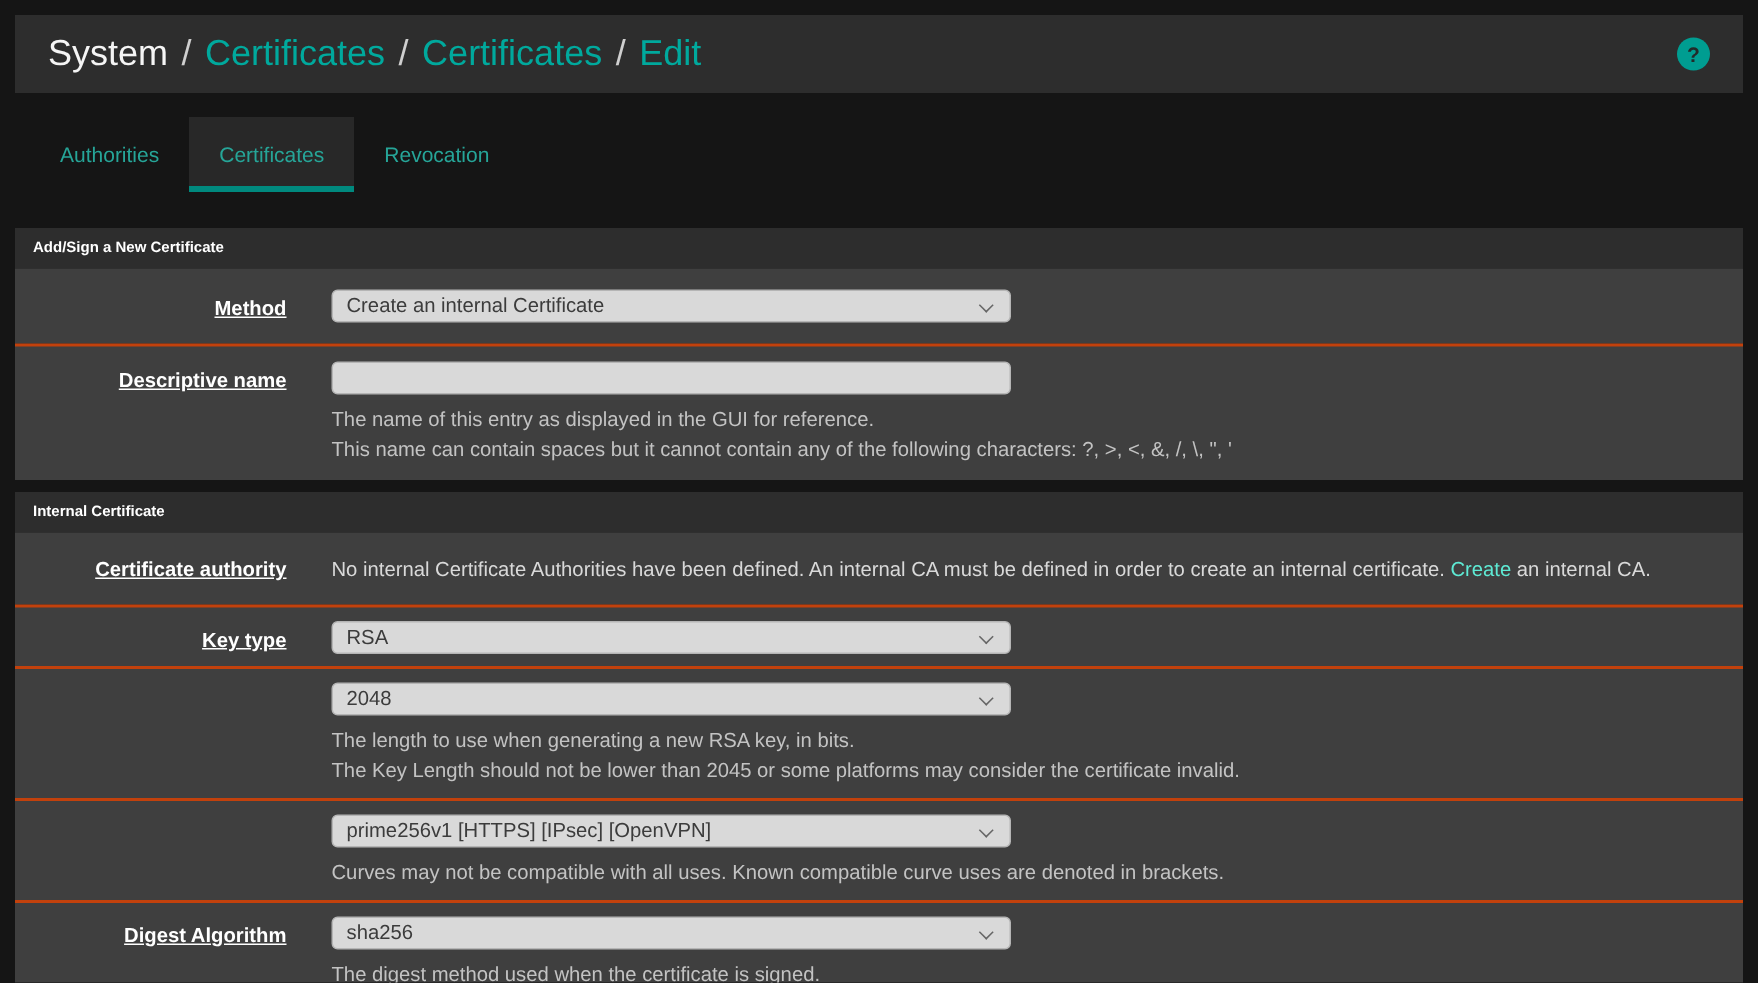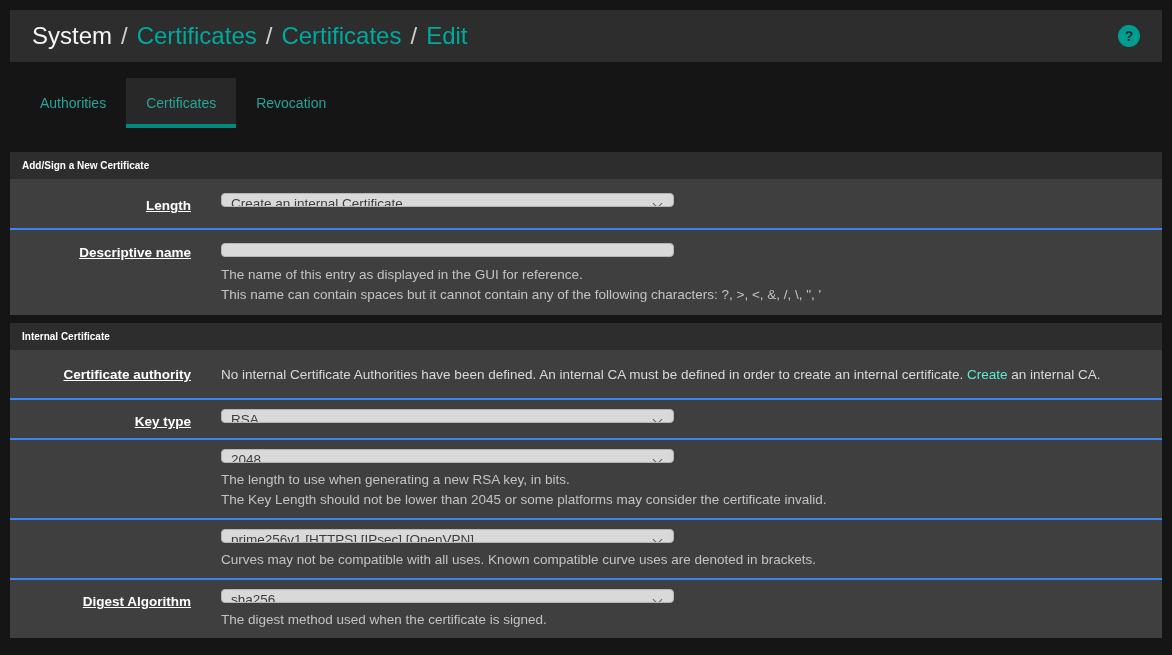--- a/index.html
+++ b/index.html
@@ -56,21 +56,21 @@
     line-height: 27px;
     padding-left: 12px;
     color: #ffffff;
     font-weight: bold;
     font-size: 10px;
   }
   .form-row {
     background: #3f3f3f;
     display: flex;
   }
-  .form-row + .form-row { border-top: 2px solid #3b82f6; }
+  .form-row + .form-row { border-top: 2px solid #c2410c; }
   .row-pad-md  { padding: 14px 0; }
   .row-pad-lg  { padding: 10px 0; }
   .row-pad-ca  { padding: 12px 0 13px 0; }
   .row-pad-sm  { padding: 9px 0 8px 0; }
 
   .row-label {
     width: 181px;
     flex: 0 0 181px;
     text-align: right;
     color: #ffffff;
@@ -82,21 +82,21 @@
   }
   .row-content {
     flex: 1;
     margin-left: 30px;
     padding-right: 30px;
     min-width: 0;
   }
 
   .select-box, .text-input {
     width: 453px;
-    height: 14px;
+    height: 22px;
     background: #d9d9d9;
     border: 1px solid #b5b5b5;
     border-radius: 4px;
     color: #3c3c3c;
     font-size: 13.5px;
     font-family: "Liberation Sans", sans-serif;
     padding: 2px 26px 2px 9px;
     position: relative;
     cursor: pointer;
     line-height: 16px;
@@ -149,21 +149,21 @@
   <div class="tabs">
     <div class="tab">Authorities</div>
     <div class="tab active">Certificates</div>
     <div class="tab">Revocation</div>
   </div>
 
   <div class="panel">
     <div class="panel-header">Add/Sign a New Certificate</div>
 
     <div class="form-row row-pad-md">
-      <div class="row-label">Length</div>
+      <div class="row-label">Method</div>
       <div class="row-content">
         <div class="select-box">
           <span>Create an internal Certificate</span>
           <span class="chev"></span>
         </div>
       </div>
     </div>
 
     <div class="form-row row-pad-lg">
       <div class="row-label">Descriptive name</div>

